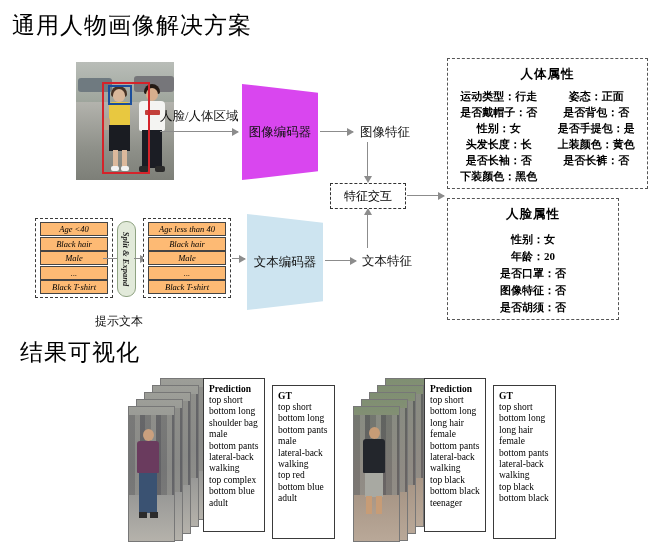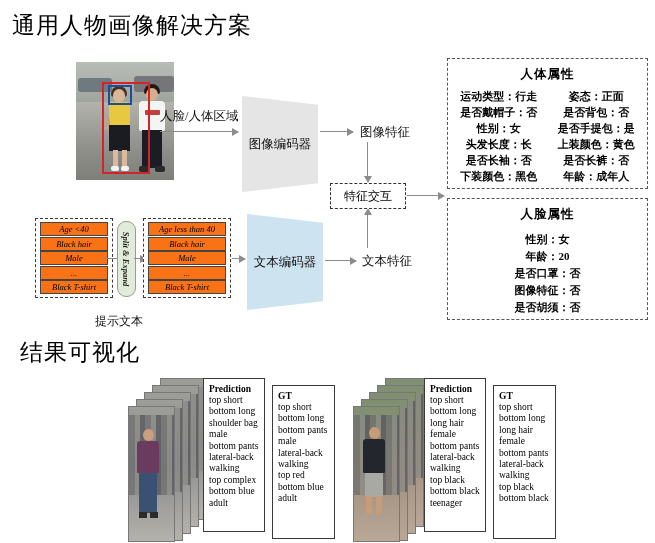--- a/index.html
+++ b/index.html
@@ -94,21 +94,21 @@
 
   
   .trapezoid {
     width: 76px; height: 96px;
     display: flex; align-items: center; justify-content: center;
     clip-path: polygon(0% 0%, 100% 9%, 100% 91%, 0% 100%);
   }
   .trapezoid span {
     font-size: 12.5px; white-space: nowrap; color:#111;
   }
-  #image-encoder { left: 242px; top: 96px; background: #e5e5e5; }
+  #image-encoder { left: 242px; top: 84px; background: #d946ef; }
   #text-encoder  { left: 247px; top: 214px; background: #cde4f0; }
 
   
   .arrow-h {
     height: 1px; background: #8c8c8c;
   }
   .arrow-h::after {
     content:""; position:absolute; right:-1px; top:-3.5px;
     border-left: 7px solid #8c8c8c;
     border-top: 4px solid transparent;
@@ -140,21 +140,21 @@
   }
   #feature-interaction span { font-size:12px; white-space:nowrap; }
 
   
   .attr-panel {
     border: 1.2px dashed #555;
     background: #fff;
     box-sizing: border-box;
   }
   #body-attr-panel { left: 447px; top: 58px; width: 201px; height: 131px; }
-  #face-attr-panel { left: 447px; top: 198px; width: 201px; height: 122px; }
+  #face-attr-panel { left: 447px; top: 198px; width: 172px; height: 122px; }
   .attr-title {
     text-align:center; font-size:12.5px; font-weight:bold;
     margin-top: 7px; letter-spacing: 1px;
   }
   .attr-grid {
     display:grid; grid-template-columns: 1fr 1fr;
     row-gap: 1px; column-gap: 2px;
     margin-top: 6px; padding: 0 3px;
   }
   .attr-item {
@@ -172,21 +172,21 @@
     box-sizing: border-box;
     display:flex; flex-direction:column; justify-content:space-between;
   }
   .prompt-item {
     border: 1px solid #444;
     font-family: "Liberation Serif", "DejaVu Serif", serif;
     font-style: italic;
     font-size: 8.5px;
     text-align: center;
     padding: 1px 0;
-    background: #f97316;
+    background: #fdba74;
     white-space: nowrap;
     overflow:hidden;
   }
   #prompt-box-left { left: 35px; top: 218px; width: 78px; height: 80px; }
   #prompt-box-right { left: 143px; top: 218px; width: 88px; height: 80px; }
 
   #split-expand {
     left: 117px; top: 221px; width: 17px; height: 74px;
     background: #e2eada; border: 1px solid #8fa382;
     border-radius: 9px;
@@ -326,21 +326,20 @@
     <div class="attr-item">姿态：正面</div>
     <div class="attr-item">是否戴帽子：否</div>
     <div class="attr-item">是否背包：否</div>
     <div class="attr-item">性别：女</div>
     <div class="attr-item">是否手提包：是</div>
     <div class="attr-item">头发长度：长</div>
     <div class="attr-item">上装颜色：黄色</div>
     <div class="attr-item">是否长袖：否</div>
     <div class="attr-item">是否长裤：否</div>
     <div class="attr-item">下装颜色：黑色</div>
-    <div class="attr-item">年龄：成年人</div>
   </div>
 </div>
 
 <div class="abs attr-panel" id="face-attr-panel">
   <div class="attr-title">人脸属性</div>
   <div class="attr-list">
     <div class="attr-item">性别：女</div>
     <div class="attr-item">年龄：20</div>
     <div class="attr-item">是否口罩：否</div>
     <div class="attr-item">图像特征：否</div>

